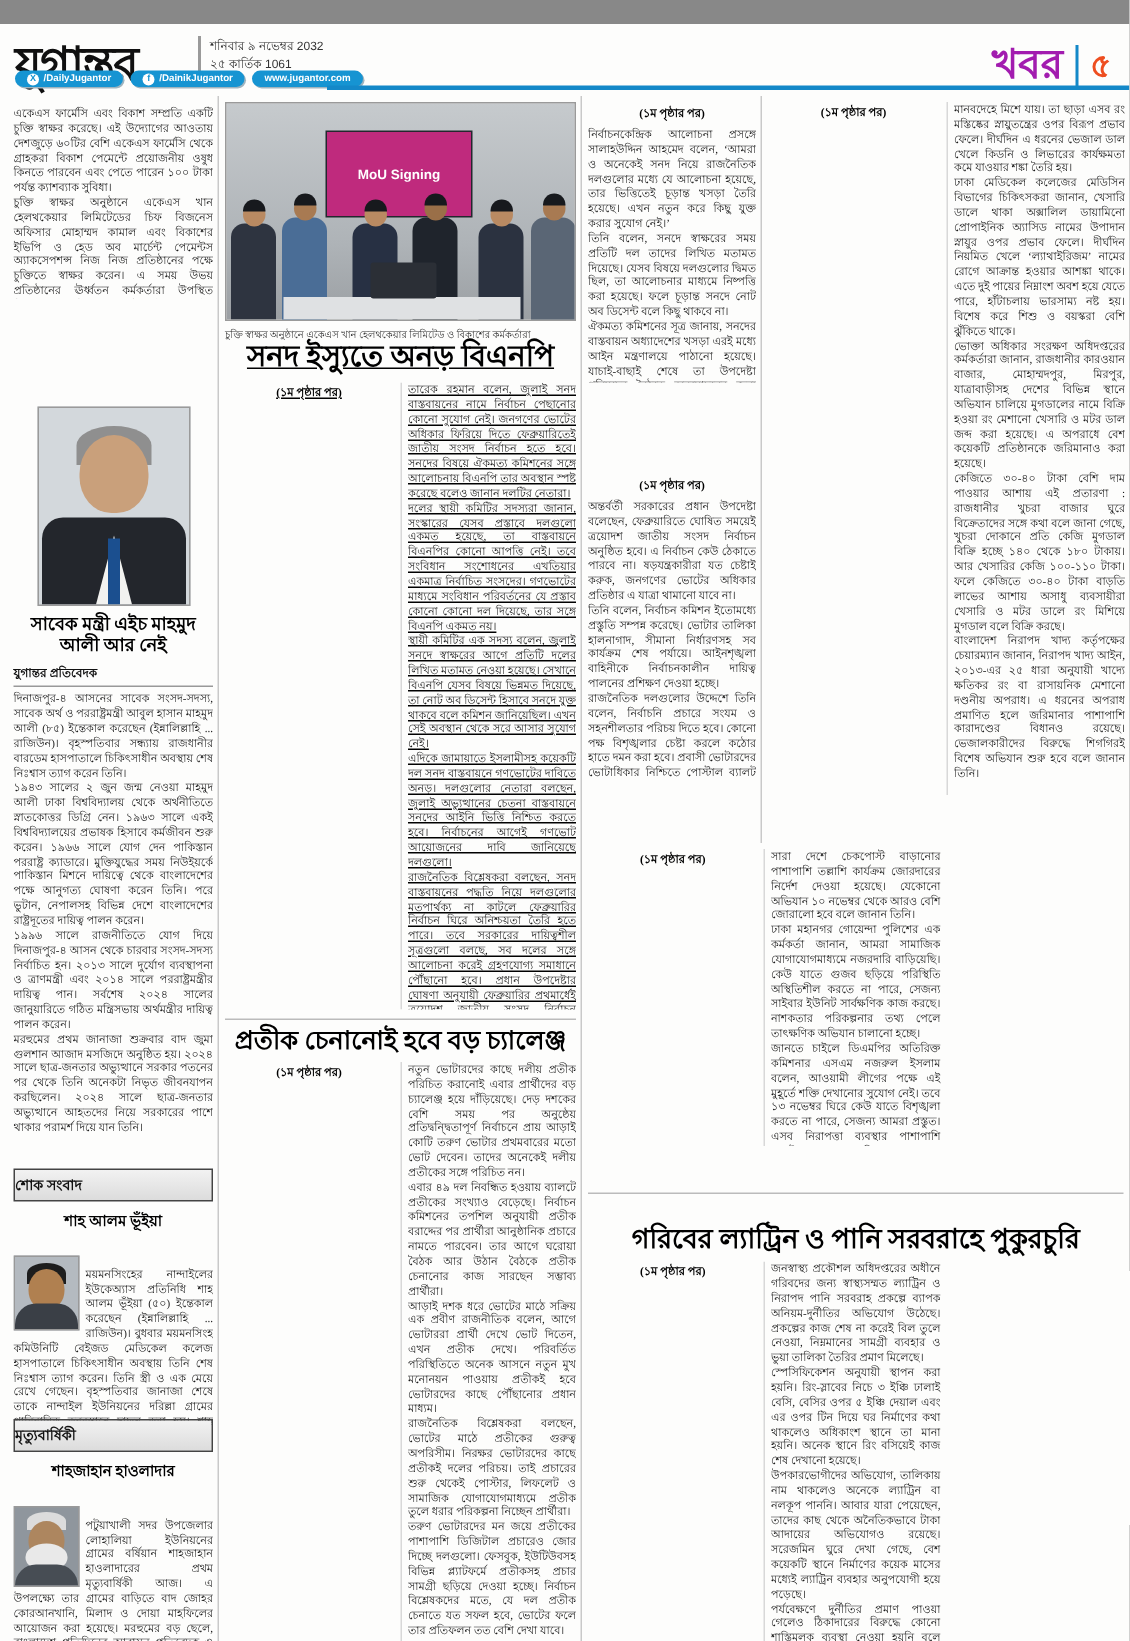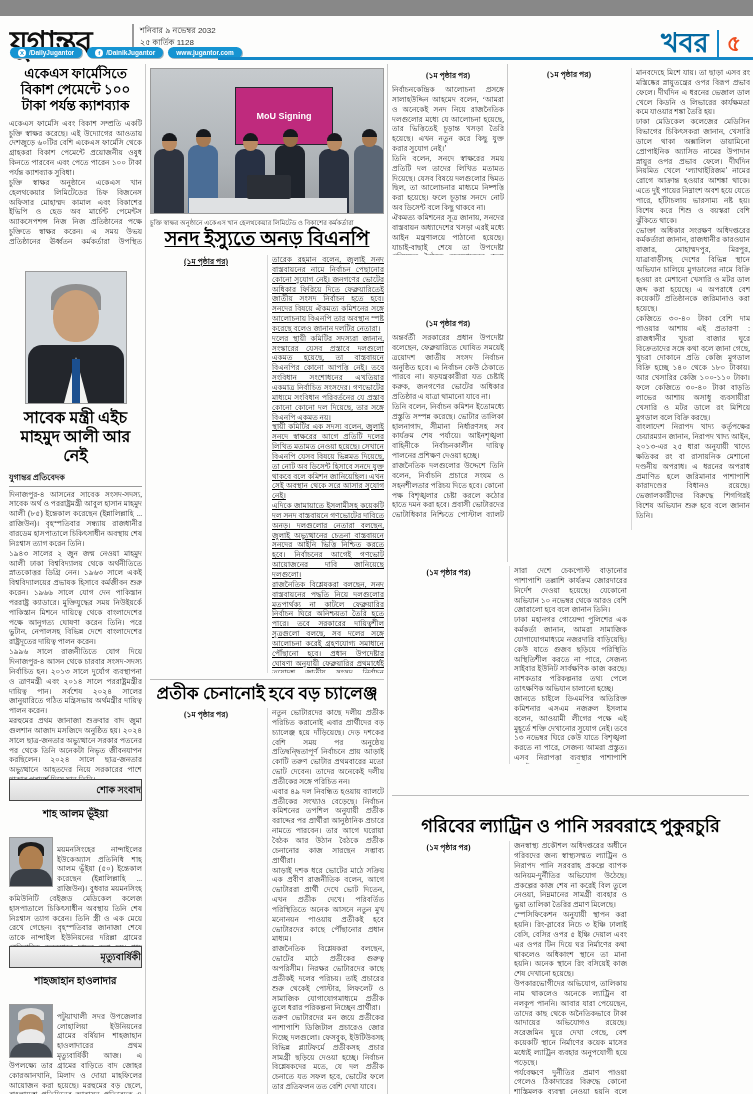--- a/index.html
+++ b/index.html
@@ -8,44 +8,44 @@
 
   
   .masthead { position:absolute; left:0; top:0; width:753px; height:46px; }
   .logo { position:absolute; left:10px; top:2px; font-size:31px; font-weight:bold; color:#101010; letter-spacing:-1px; }
   .logo-sep { position:absolute; left:132px; top:8px; width:2px; height:24px; background:#9a9a9a; }
   .dateblock { position:absolute; left:140px; top:9px; font-size:8px; line-height:1.45; color:#333; font-family:"Liberation Sans",sans-serif; }
   .socialrow { position:absolute; left:10px; top:31px; display:flex; gap:5px; font-family:"Liberation Sans",sans-serif; }
   .pill { display:flex; align-items:center; gap:3px; background:#1694d2; color:#fff; font-size:6.5px; font-weight:bold; border-radius:8px; padding:1.5px 8px; box-shadow:1px 1px 0 #9fb4bf; cursor:pointer; }
   .pill .ic { width:8px; height:8px; background:#fff; color:#1694d2; border-radius:50%; font-size:6px; line-height:8px; text-align:center; font-weight:bold; }
   .section-right { position:absolute; right:12px; top:6px; display:flex; align-items:center; gap:8px; }
-  .section-label { font-size:27px; font-weight:bold; color:#0369a1; }
+  .section-label { font-size:27px; font-weight:bold; color:#a21caf; }
   .section-divider { width:2px; height:30px; background:#1488c8; }
   .page-num { font-size:22px; color:#ee4e20; font-weight:bold; }
   .blue-rule { position:absolute; left:218px; right:0; top:41px; height:3px; background:#1488c8; }
 
   
   .vdiv { position:absolute; width:1px; background:#c9c9c9; }
 
   
   .h-big { font-weight:bold; color:#000; text-align:center; line-height:1.18; }
   .body { font-size:7.4px; line-height:1.33; text-align:justify; color:#1b1b1b; white-space:pre-line; overflow:hidden; }
   .cols2 { column-count:2; column-gap:10px; column-rule:1px solid #d8d8d8; }
   .cols3 { column-count:3; column-gap:9px; column-rule:1px solid #d8d8d8; }
   .cont { text-align:center; font-weight:bold; font-size:7.6px; color:#000; margin-bottom:3px; }
   .byline { font-size:8px; font-weight:bold; color:#111; border-bottom:1px solid #999; padding-bottom:2px; margin-bottom:3px; }
   .caption { font-size:6.6px; color:#333; }
-  .sec-box { border:1px solid #444; background:linear-gradient(#f2f2f2,#dcdcdc); text-align:right; font-weight:bold; font-size:9.5px; padding:2.5px 0; color:#111;font-family:Liberation Serif, serif; }
+  .sec-box { border:1px solid #444; background:linear-gradient(#f2f2f2,#dcdcdc); text-align:left; font-weight:bold; font-size:9.5px; padding:2.5px 0; color:#111;font-family:Liberation Serif, serif; }
   .name-head { text-align:center; font-weight:bold; font-size:10px; margin:5px 0 2px; }
   .rule-head { display:flex; align-items:center; gap:8px; }
   .rule-head .ln { flex:1; height:1px; background:#555; }
 
   
   .mou-photo { position:absolute; left:150px; top:52px; width:234px; height:146px; background:linear-gradient(#c6cacd,#aeb3b7 65%,#9b9fa3); overflow:hidden; border:1px solid #9a9a9a; }
-  .mou-screen { position:absolute; left:84px; top:18px; width:98px; height:58px; background:#23272e; padding:1px; }
+  .mou-screen { position:absolute; left:66px; top:18px; width:98px; height:58px; background:#23272e; padding:1px; }
   .mou-screen-inner { width:100%; height:100%; background:#bf2a7d; display:flex; align-items:center; justify-content:center; color:#fff; font-weight:bold; font-size:9px; font-family:"Liberation Sans",sans-serif; }
   .mou-table { position:absolute; left:38px; bottom:0; width:158px; height:15px; background:#dfe1e3; }
   .laptop { position:absolute; left:96px; bottom:14px; width:44px; height:24px; background:#2b2f36; border-radius:2px; }
   .person { position:absolute; bottom:0; width:30px; }
   .person .head { width:15px; height:16px; border-radius:50%; margin:0 auto; position:relative; }
   .person .head::before { content:""; position:absolute; left:0; right:0; top:-2px; height:8px; border-radius:8px 8px 0 0; background:#17191d; }
   .person .torso { width:30px; height:64px; border-radius:9px 9px 0 0; margin-top:-2px; }
 
   
   .portrait { position:absolute; overflow:hidden; border:1px solid #9a9a9a; }
@@ -59,21 +59,21 @@
 </head>
 <body>
 
 <div class="page">
 
   <div class="masthead">
     <div class="logo">যুগান্তর</div>
     <div class="logo-sep"></div>
     <div class="dateblock">
       <div>শনিবার ৯ নভেম্বর 2032</div>
-      <div>২৫ কার্তিক 1128</div>
+      <div>২৫ কার্তিক 1061</div>
     </div>
     <div class="socialrow">
       <div class="pill">
         <span class="ic">X</span>
         <span>/DailyJugantor</span>
       </div>
       <div class="pill">
         <span class="ic">f</span>
         <span>/DainikJugantor</span>
       </div>
@@ -87,35 +87,34 @@
       <div class="page-num">৫</div>
     </div>
     <div class="blue-rule"></div>
   </div>
 
   <div class="vdiv" style="left:145px; top:48px; height:1040px;"></div>
   <div class="vdiv" style="left:387px; top:48px; height:1040px;"></div>
   <div class="vdiv" style="left:507px; top:48px; height:498px;"></div>
 
   <div style="position:absolute; left:9px; top:50px; width:133px;">
-    <div class="h-big" style="font-size:13.5px;">একেএস ফার্মেসিতে বিকাশ পেমেন্টে ১০০ টাকা পর্যন্ত ক্যাশব্যাক</div>
     <div class="body" style="margin-top:5px; height:128px;">একেএস ফার্মেসি এবং বিকাশ সম্প্রতি একটি চুক্তি স্বাক্ষর করেছে। এই উদ্যোগের আওতায় দেশজুড়ে ৬০টির বেশি একেএস ফার্মেসি থেকে গ্রাহকরা বিকাশ পেমেন্টে প্রয়োজনীয় ওষুধ কিনতে পারবেন এবং পেতে পারেন ১০০ টাকা পর্যন্ত ক্যাশব্যাক সুবিধা।
 চুক্তি স্বাক্ষর অনুষ্ঠানে একেএস খান হেলথকেয়ার লিমিটেডের চিফ বিজনেস অফিসার মোহাম্মদ কামাল এবং বিকাশের ইভিপি ও হেড অব মার্চেন্ট পেমেন্টস অ্যাকসেপশন্স নিজ নিজ প্রতিষ্ঠানের পক্ষে চুক্তিতে স্বাক্ষর করেন। এ সময় উভয় প্রতিষ্ঠানের ঊর্ধ্বতন কর্মকর্তারা উপস্থিত ছিলেন। ১৫ ডিসেম্বর পর্যন্ত এই ক্যাম্পেইন চলবে। -প্রেস বিজ্ঞপ্তি</div>
   </div>
 
   <div class="portrait" style="left:25px; top:255px; width:102px; height:133px; background:#d3d8dc;">
     <div class="p-hair" style="top:12px; width:50px; height:26px; background:#8f8f8f;"></div>
     <div class="p-head" style="top:18px; width:46px; height:52px; background:#c9a07b;"></div>
     <div class="p-suit" style="width:96px; height:58px; background:#23262c;"></div>
     <div class="p-shirt" style="border-left:12px solid transparent; border-right:12px solid transparent; border-bottom:46px solid #f2f2f0;"></div>
     <div class="p-tie" style="width:8px; height:44px; background:#1b4f8f;"></div>
   </div>
 
   <div style="position:absolute; left:9px; top:393px; width:133px;">
-    <div class="h-big" style="font-size:16px;">সাবেক মন্ত্রী এইচ মাহমুদ আলী আর নেই</div>
+    <div class="h-big" style="font-size:12px;">সাবেক মন্ত্রী এইচ মাহমুদ আলী আর নেই</div>
     <div class="byline" style="margin-top:5px;">যুগান্তর প্রতিবেদক</div>
     <div class="body" style="height:300px;">দিনাজপুর-৪ আসনের সাবেক সংসদ-সদস্য, সাবেক অর্থ ও পররাষ্ট্রমন্ত্রী আবুল হাসান মাহমুদ আলী (৮৫) ইন্তেকাল করেছেন (ইন্নালিল্লাহি ... রাজিউন)। বৃহস্পতিবার সন্ধ্যায় রাজধানীর বারডেম হাসপাতালে চিকিৎসাধীন অবস্থায় শেষ নিঃশ্বাস ত্যাগ করেন তিনি।
 ১৯৪৩ সালের ২ জুন জন্ম নেওয়া মাহমুদ আলী ঢাকা বিশ্ববিদ্যালয় থেকে অর্থনীতিতে স্নাতকোত্তর ডিগ্রি নেন। ১৯৬৩ সালে একই বিশ্ববিদ্যালয়ের প্রভাষক হিসাবে কর্মজীবন শুরু করেন। ১৯৬৬ সালে যোগ দেন পাকিস্তান পররাষ্ট্র ক্যাডারে। মুক্তিযুদ্ধের সময় নিউইয়র্কে পাকিস্তান মিশনে দায়িত্বে থেকে বাংলাদেশের পক্ষে আনুগত্য ঘোষণা করেন তিনি। পরে ভুটান, নেপালসহ বিভিন্ন দেশে বাংলাদেশের রাষ্ট্রদূতের দায়িত্ব পালন করেন।
 ১৯৯৬ সালে রাজনীতিতে যোগ দিয়ে দিনাজপুর-৪ আসন থেকে চারবার সংসদ-সদস্য নির্বাচিত হন। ২০১৩ সালে দুর্যোগ ব্যবস্থাপনা ও ত্রাণমন্ত্রী এবং ২০১৪ সালে পররাষ্ট্রমন্ত্রীর দায়িত্ব পান। সর্বশেষ ২০২৪ সালের জানুয়ারিতে গঠিত মন্ত্রিসভায় অর্থমন্ত্রীর দায়িত্ব পালন করেন।
 মরহুমের প্রথম জানাজা শুক্রবার বাদ জুমা গুলশান আজাদ মসজিদে অনুষ্ঠিত হয়। ২০২৪ সালে ছাত্র-জনতার অভ্যুত্থানে সরকার পতনের পর থেকে তিনি অনেকটা নিভৃত জীবনযাপন করছিলেন। ২০২৪ সালে ছাত্র-জনতার অভ্যুত্থানে আহতদের নিয়ে সরকারের পাশে থাকার পরামর্শ দিয়ে যান তিনি।</div>
   </div>
 
   <div style="position:absolute; left:9px; top:763px; width:133px;">
     <div class="sec-box">শোক সংবাদ</div>
     <div class="name-head">শাহ আলম ভূঁইয়া</div>

